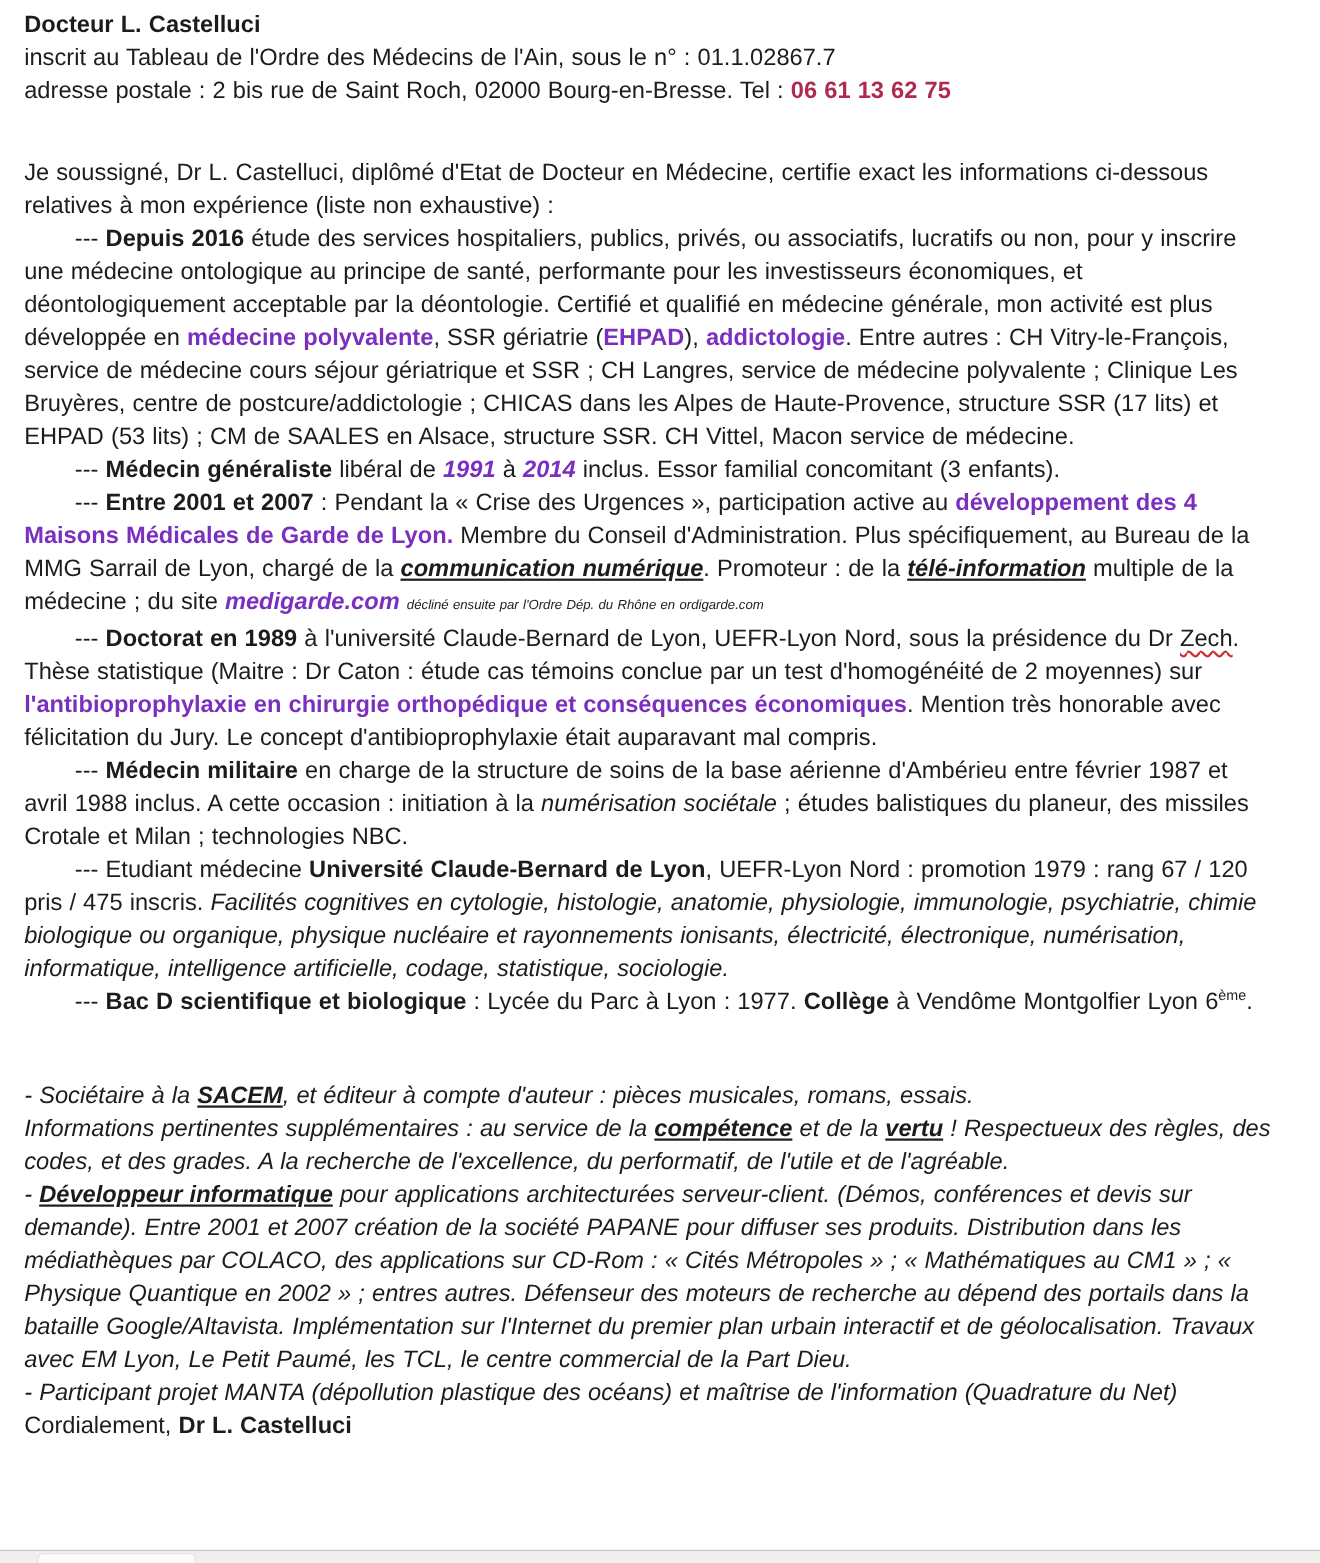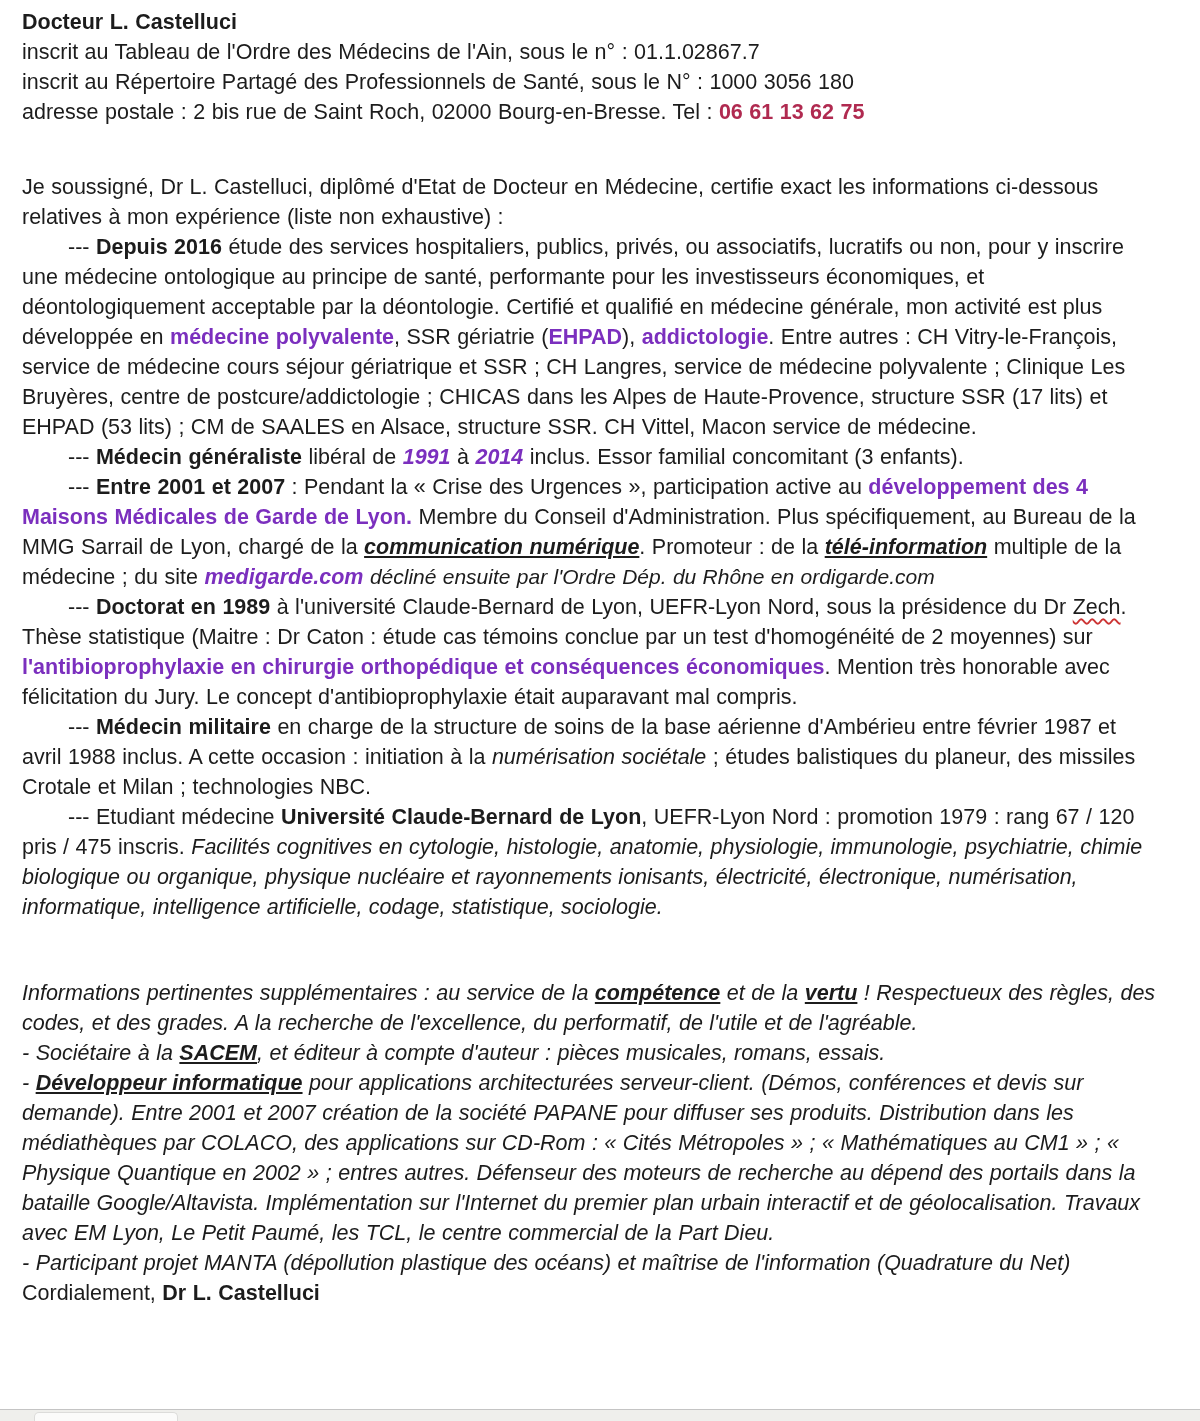--- a/index.html
+++ b/index.html
@@ -34,21 +34,21 @@
   .para.gap-lg{ height:45px; }
   .para.gap-xl{ height:56px; }
   
   .st-r{}
   .st-b{font-weight:bold;}
   .st-i{font-style:italic;}
   .st-bi{font-weight:bold;font-style:italic;text-decoration:underline;}
   .st-pb{font-weight:bold;color:var(--purple);}
   .st-pbi{font-weight:bold;font-style:italic;color:var(--purple);text-align:right;}
   .st-redb{font-weight:bold;color:var(--red);}
-  .st-si{font-style:italic;font-size:21px;}
+  .st-si{font-style:italic;font-size:12px;}
   .st-sq{
     text-decoration-line:underline;
     text-decoration-style:wavy;
     text-decoration-color:var(--squiggle);
     text-decoration-thickness:1.5px;
     text-underline-offset:4px;
   }
   sup.st-sup{font-size:13px;line-height:0;}
   
   .bottom-strip{
@@ -66,33 +66,33 @@
     border-radius:5px 5px 0 0;
   }
 </style>
 </head>
 <body>
 
 <div class="doc-page">
   <div>
       <p class="para"><span class="st-b">Docteur L. Castelluci</span></p>
       <p class="para"><span class="st-r">inscrit au Tableau de l'Ordre des Médecins de l'Ain, sous le n° : 01.1.02867.7</span></p>
-      <p class="para"><span class="st-r">inscrit au Répertoire Partagé des Professionnels de Santé, sous le N° : 1000 3056 180</span></p>
       <p class="para"><span class="st-r">adresse postale : 2 bis rue de Saint Roch, 02000 Bourg-en-Bresse. Tel : </span><span class="st-redb">06 61 13 62 75</span></p>
       <p class="para gap-lg"></p>
       <p class="para"><span class="st-r">Je soussigné, Dr L. Castelluci, diplômé d'Etat de Docteur en Médecine, certifie exact les informations ci-dessous relatives à mon expérience (liste non exhaustive) :</span></p>
       <p class="para indent"><span class="st-r">--- </span><span class="st-b">Depuis 2016</span><span class="st-r"> étude des services hospitaliers, publics, privés, ou associatifs, lucratifs ou non, pour y inscrire une médecine ontologique au principe de santé, performante pour les investisseurs économiques, et déontologiquement acceptable par la déontologie. Certifié et qualifié en médecine générale, mon activité est plus développée en </span><span class="st-pb">médecine polyvalente</span><span class="st-r">, SSR gériatrie (</span><span class="st-pb">EHPAD</span><span class="st-r">), </span><span class="st-pb">addictologie</span><span class="st-r">. Entre autres : CH Vitry-le-François, service de médecine cours séjour gériatrique et SSR ; CH Langres, service de médecine polyvalente ; Clinique Les Bruyères, centre de postcure/addictologie ; CHICAS dans les Alpes de Haute-Provence, structure SSR (17 lits) et EHPAD (53 lits) ; CM de SAALES en Alsace, structure SSR. CH Vittel, Macon service de médecine.</span></p>
       <p class="para indent"><span class="st-r">--- </span><span class="st-b">Médecin généraliste</span><span class="st-r"> libéral de </span><span class="st-pbi">1991</span><span class="st-r"> à </span><span class="st-pbi">2014</span><span class="st-r"> inclus. Essor familial concomitant (3 enfants).</span></p>
       <p class="para indent"><span class="st-r">--- </span><span class="st-b">Entre 2001 et 2007</span><span class="st-r"> : Pendant la « Crise des Urgences », participation active au </span><span class="st-pb">développement des 4 Maisons Médicales de Garde de Lyon.</span><span class="st-r"> Membre du Conseil d'Administration. Plus spécifiquement, au Bureau de la MMG Sarrail de Lyon, chargé de la </span><span class="st-bi">communication numérique</span><span class="st-r">. Promoteur : de la </span><span class="st-bi">télé-information</span><span class="st-r"> multiple de la médecine ; du site </span><span class="st-pbi">medigarde.com</span><span class="st-r"> </span><span class="st-si">décliné ensuite par l'Ordre Dép. du Rhône en ordigarde.com</span></p>
       <p class="para indent"><span class="st-r">--- </span><span class="st-b">Doctorat en 1989</span><span class="st-r"> à l'université Claude-Bernard de Lyon, UEFR-Lyon Nord, sous la présidence du Dr </span><span class="st-sq">Zech</span><span class="st-r">. Thèse statistique (Maitre : Dr Caton : étude cas témoins conclue par un test d'homogénéité de 2 moyennes) sur </span><span class="st-pb">l'antibioprophylaxie en chirurgie orthopédique et conséquences économiques</span><span class="st-r">. Mention très honorable avec félicitation du Jury. Le concept d'antibioprophylaxie était auparavant mal compris.</span></p>
       <p class="para indent"><span class="st-r">--- </span><span class="st-b">Médecin militaire</span><span class="st-r"> en charge de la structure de soins de la base aérienne d'Ambérieu entre février 1987 et avril 1988 inclus. A cette occasion : initiation à la </span><span class="st-i">numérisation sociétale</span><span class="st-r"> ; études balistiques du planeur, des missiles Crotale et Milan ; technologies NBC.</span></p>
       <p class="para indent"><span class="st-r">--- Etudiant médecine </span><span class="st-b">Université Claude-Bernard de Lyon</span><span class="st-r">, UEFR-Lyon Nord : promotion 1979 : rang 67 / 120 pris / 475 inscris. </span><span class="st-i">Facilités cognitives en cytologie, histologie, anatomie, physiologie, immunologie, psychiatrie, chimie biologique ou organique, physique nucléaire et rayonnements ionisants, électricité, électronique, numérisation, informatique, intelligence artificielle, codage, statistique, sociologie.</span></p>
+      <p class="para indent"><span class="st-r">--- </span><span class="st-b">Bac D scientifique et biologique</span><span class="st-r"> : Lycée du Parc à Lyon : 1977. </span><span class="st-b">Collège</span><span class="st-r"> à Vendôme Montgolfier Lyon 6</span><sup class="st-sup">ème</sup><span class="st-r">.</span></p>
       <p class="para gap-xl"></p>
+      <p class="para"><span class="st-i">- Sociétaire à la </span><span class="st-bi">SACEM</span><span class="st-i">, et éditeur à compte d'auteur : pièces musicales, romans, essais.</span></p>
       <p class="para"><span class="st-i">Informations pertinentes supplémentaires : au service de la </span><span class="st-bi">compétence</span><span class="st-i"> et de la </span><span class="st-bi">vertu</span><span class="st-i"> ! Respectueux des règles, des codes, et des grades. A la recherche de l'excellence, du performatif, de l'utile et de l'agréable.</span></p>
-      <p class="para"><span class="st-i">- Sociétaire à la </span><span class="st-bi">SACEM</span><span class="st-i">, et éditeur à compte d'auteur : pièces musicales, romans, essais.</span></p>
       <p class="para"><span class="st-i">- </span><span class="st-bi">Développeur informatique</span><span class="st-i"> pour applications architecturées serveur-client. (Démos, conférences et devis sur demande). Entre 2001 et 2007 création de la société PAPANE pour diffuser ses produits. Distribution dans les médiathèques par COLACO, des applications sur CD-Rom : « Cités Métropoles » ; « Mathématiques au CM1 » ; « Physique Quantique en 2002 » ; entres autres. Défenseur des moteurs de recherche au dépend des portails dans la bataille Google/Altavista. Implémentation sur l'Internet du premier plan urbain interactif et de géolocalisation. Travaux avec EM Lyon, Le Petit Paumé, les TCL, le centre commercial de la Part Dieu.</span></p>
       <p class="para"><span class="st-i">- Participant projet MANTA (dépollution plastique des océans) et maîtrise de l'information (Quadrature du Net)</span></p>
       <p class="para"><span class="st-r">Cordialement, </span><span class="st-b">Dr L. Castelluci</span></p>
     </div>
 </div>
 
 <div class="bottom-strip">
   <div class="tab"></div>
 </div>
 

